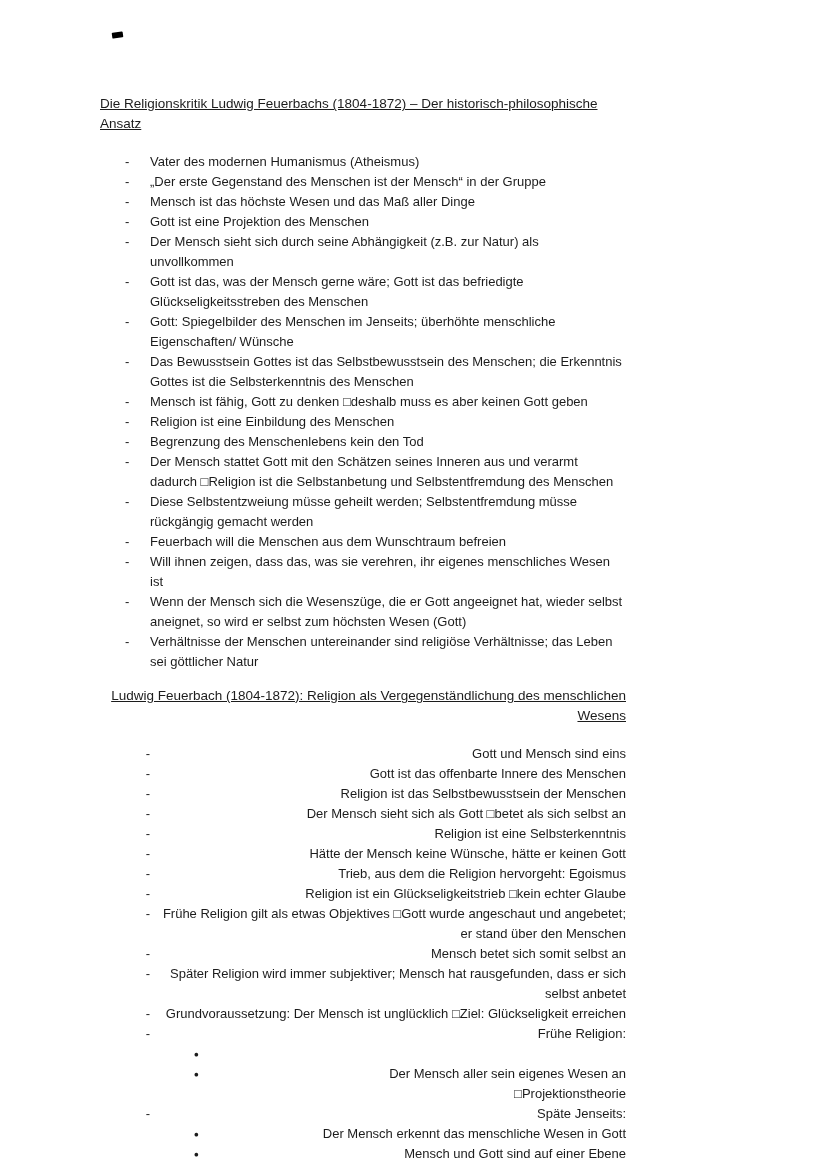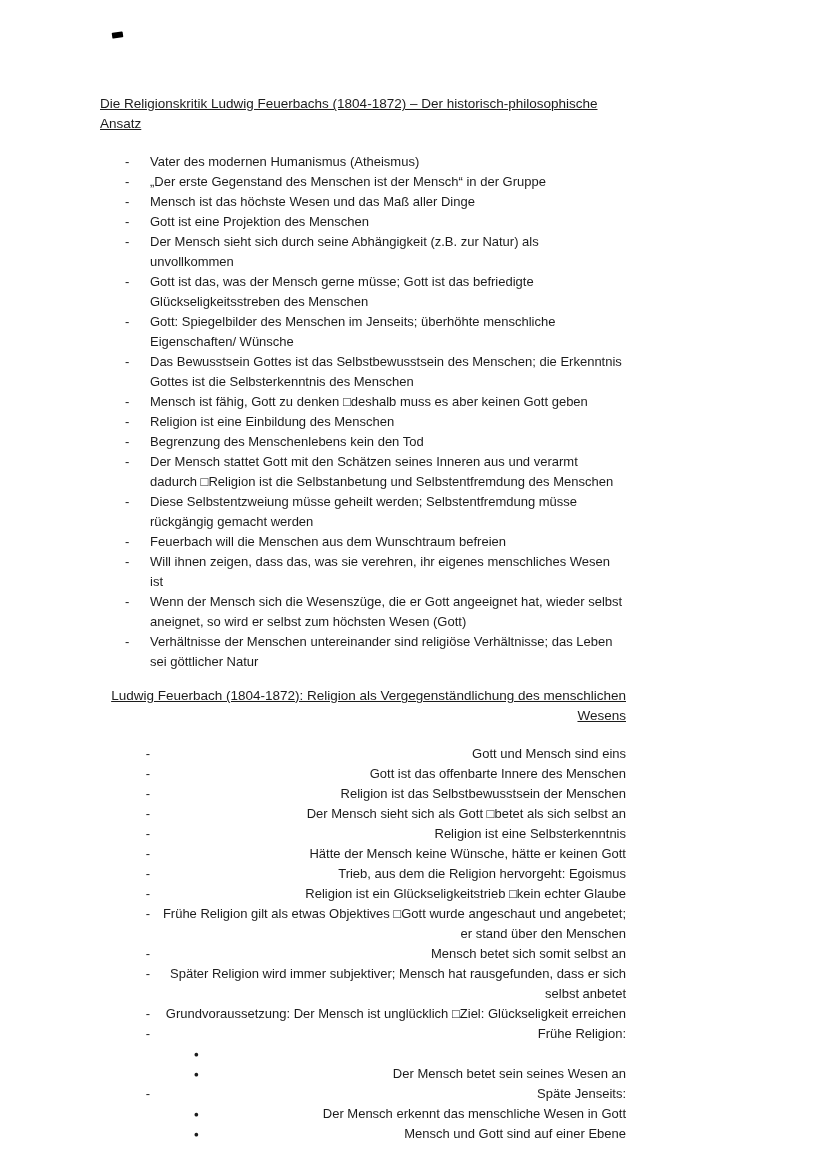--- a/index.html
+++ b/index.html
@@ -96,21 +96,21 @@
     <span class="text">Gott ist eine Projektion des Menschen</span>
   </div>
 
   <div class="item">
     <span class="marker">-</span>
     <span class="text">Der Mensch sieht sich durch seine Abhängigkeit (z.B. zur Natur) als unvollkommen</span>
   </div>
 
   <div class="item">
     <span class="marker">-</span>
-    <span class="text">Gott ist das, was der Mensch gerne müsse; Gott ist das befriedigte Glückseligkeitsstreben des Menschen</span>
+    <span class="text">Gott ist das, was der Mensch gerne wäre; Gott ist das befriedigte Glückseligkeitsstreben des Menschen</span>
   </div>
 
   <div class="item">
     <span class="marker">-</span>
     <span class="text">Gott: Spiegelbilder des Menschen im Jenseits; überhöhte menschliche Eigenschaften/ Wünsche</span>
   </div>
 
   <div class="item">
     <span class="marker">-</span>
     <span class="text">Das Bewusstsein Gottes ist das Selbstbewusstsein des Menschen; die Erkenntnis Gottes ist die Selbsterkenntnis des Menschen</span>
@@ -230,23 +230,27 @@
     <span class="marker">-</span>
     <span class="text">Frühe Religion:</span>
   </div>
 
   <div class="subitem">
     <span class="marker">●</span>
   </div>
 
   <div class="subitem">
     <span class="marker">●</span>
-    <span class="text">Der Mensch betet sein seines Wesen an</span>
-  </div>
-
+    <span class="text">Der Mensch aller sein eigenes Wesen an</span>
+  </div>
+
+  <div class="subitem">
+    <span class="marker"></span>
+    <span class="text">□Projektionstheorie</span>
+  </div>
 
   <div class="item">
     <span class="marker">-</span>
     <span class="text">Späte Jenseits:</span>
   </div>
 
   <div class="subitem">
     <span class="marker">●</span>
     <span class="text">Der Mensch erkennt das menschliche Wesen in Gott</span>
   </div>

